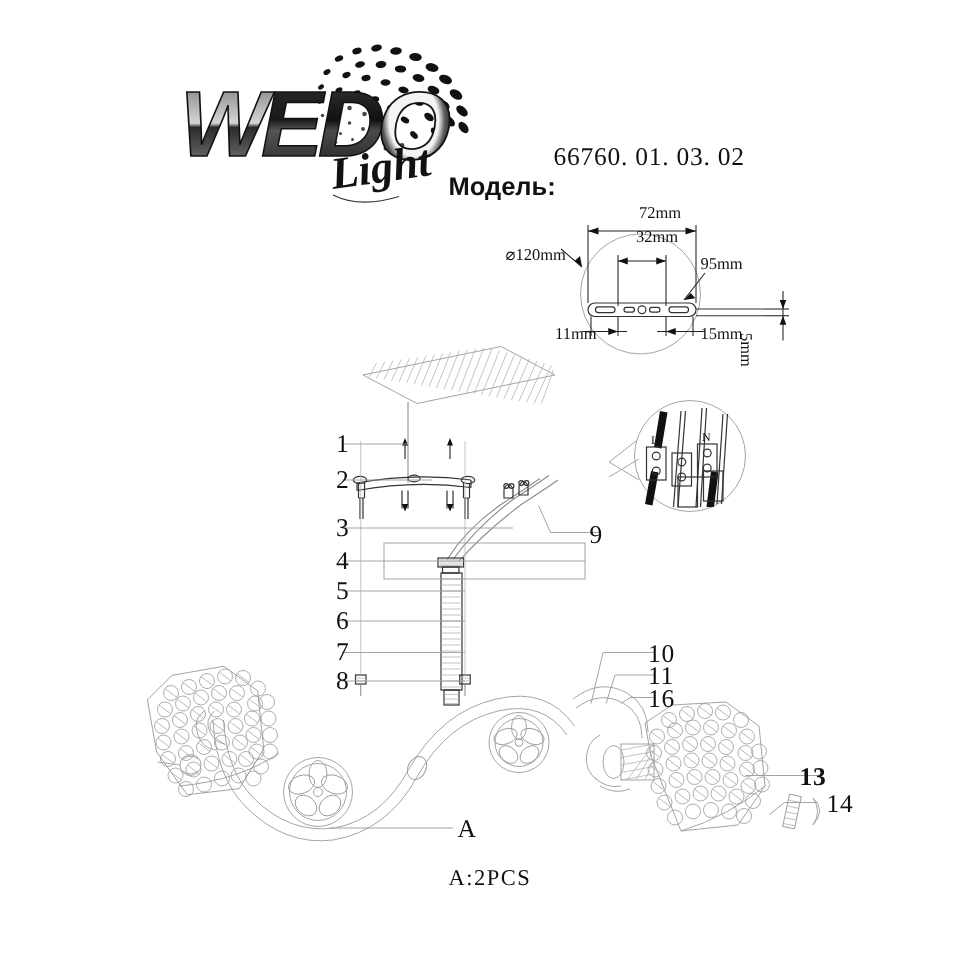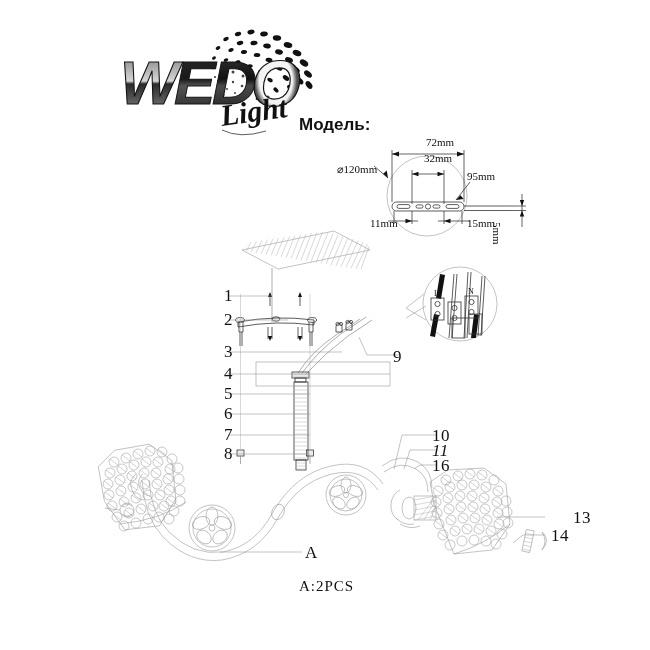--- a/index.html
+++ b/index.html
@@ -122,20 +122,21 @@
       </g>
 
       <g>
         <text x="104" y="104" font-family="Liberation Serif, serif" font-size="30" font-style="italic" font-weight="bold" fill="#111" transform="rotate(-8 104 104)">Light</text>
         <path class="lnk" d="M104 108 q18 9 44 1" stroke-width="1.4"></path>
       </g>
     </svg>
   </div>
 
   <div class="abs lbl model" style="left:299px;top:95px;margin-top:20px;">Модель:</div>
+  <div class="abs lbl modelnum" style="left:369px;top:95px;">66760. 01. 03. 02</div>
 
   <div class="abs" style="left:330px;top:132px;width:210px;height:120px;">
     <svg width="210" height="120" viewBox="0 0 210 120">
 
       <circle class="thin" cx="97" cy="64" r="40"></circle>
 
       <g>
         <rect class="lnk" x="62" y="70" width="72" height="9" rx="4.5"></rect>
         <path class="lnk" d="M134 74 h46"></path>
         <path class="lnk" d="M134 78.5 h46"></path>
@@ -555,30 +556,30 @@
   </div>
 
   <div class="abs" style="left:380px;top:425px;width:80px;height:50px;">
     <svg width="80" height="50" viewBox="0 0 80 50">
       <path class="thin" d="M14 44 L22 10 H56"></path>
       <path class="thin" d="M24 44 L30 25 H56"></path>
       <path class="thin" d="M34 44 L40 40 H56"></path>
     </svg>
   </div>
   <div class="abs lbl callout-num" style="left:432px;top:426px;text-align:center;">10</div>
-  <div class="abs lbl callout-num" style="left:432px;top:441px;font-style:italic;">11</div>
+  <div class="abs lbl callout-num" style="left:432px;top:441px;">11</div>
   <div class="abs lbl callout-num" style="left:432px;top:456px;">16</div>
 
   <div class="abs" style="left:495px;top:505px;width:60px;height:45px;">
     <svg width="60" height="45" viewBox="0 0 60 45">
       <path class="thin" d="M2 12 H50"></path>
       <path class="thin" d="M18 38 L28 30 H50"></path>
     </svg>
   </div>
-  <div class="abs lbl callout-num" style="left:573px;top:508px;">13</div>
+  <div class="abs lbl callout-num" style="left:533px;top:508px;font-weight:bold;">13</div>
   <div class="abs lbl callout-num" style="left:551px;top:526px;">14</div>
 
   <div class="abs" style="left:218px;top:545px;width:90px;height:14px;">
     <svg width="90" height="14" viewBox="0 0 90 14">
         <path class="thin" d="M2 7 H84"></path>
       </svg>
   </div>
   <div class="abs lbl aletter" style="left:305px;top:543px;">A</div>
   <div class="abs lbl apcs" style="left:299px;top:578px;">A:2PCS</div>
 

